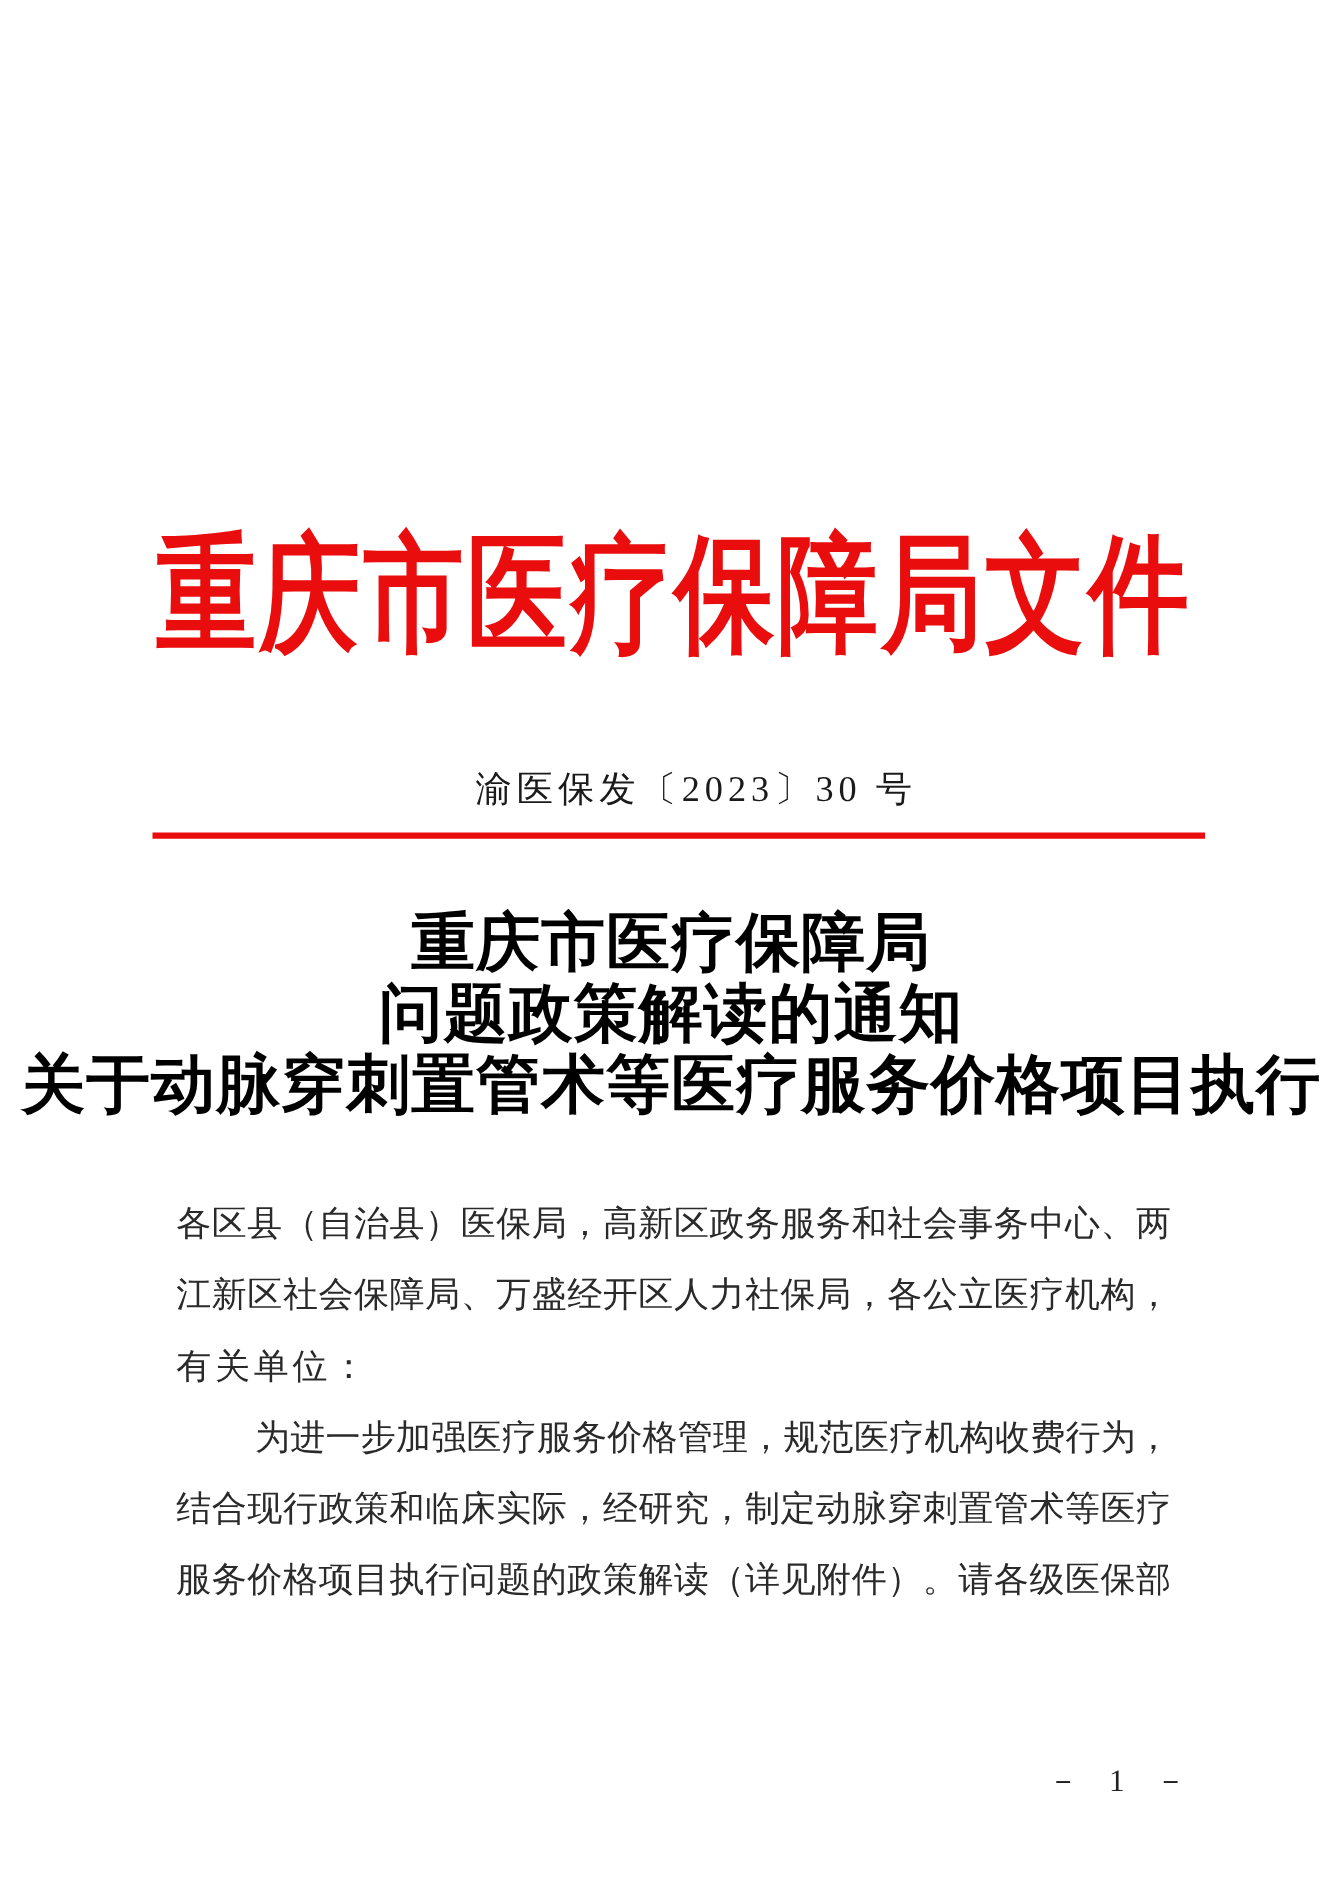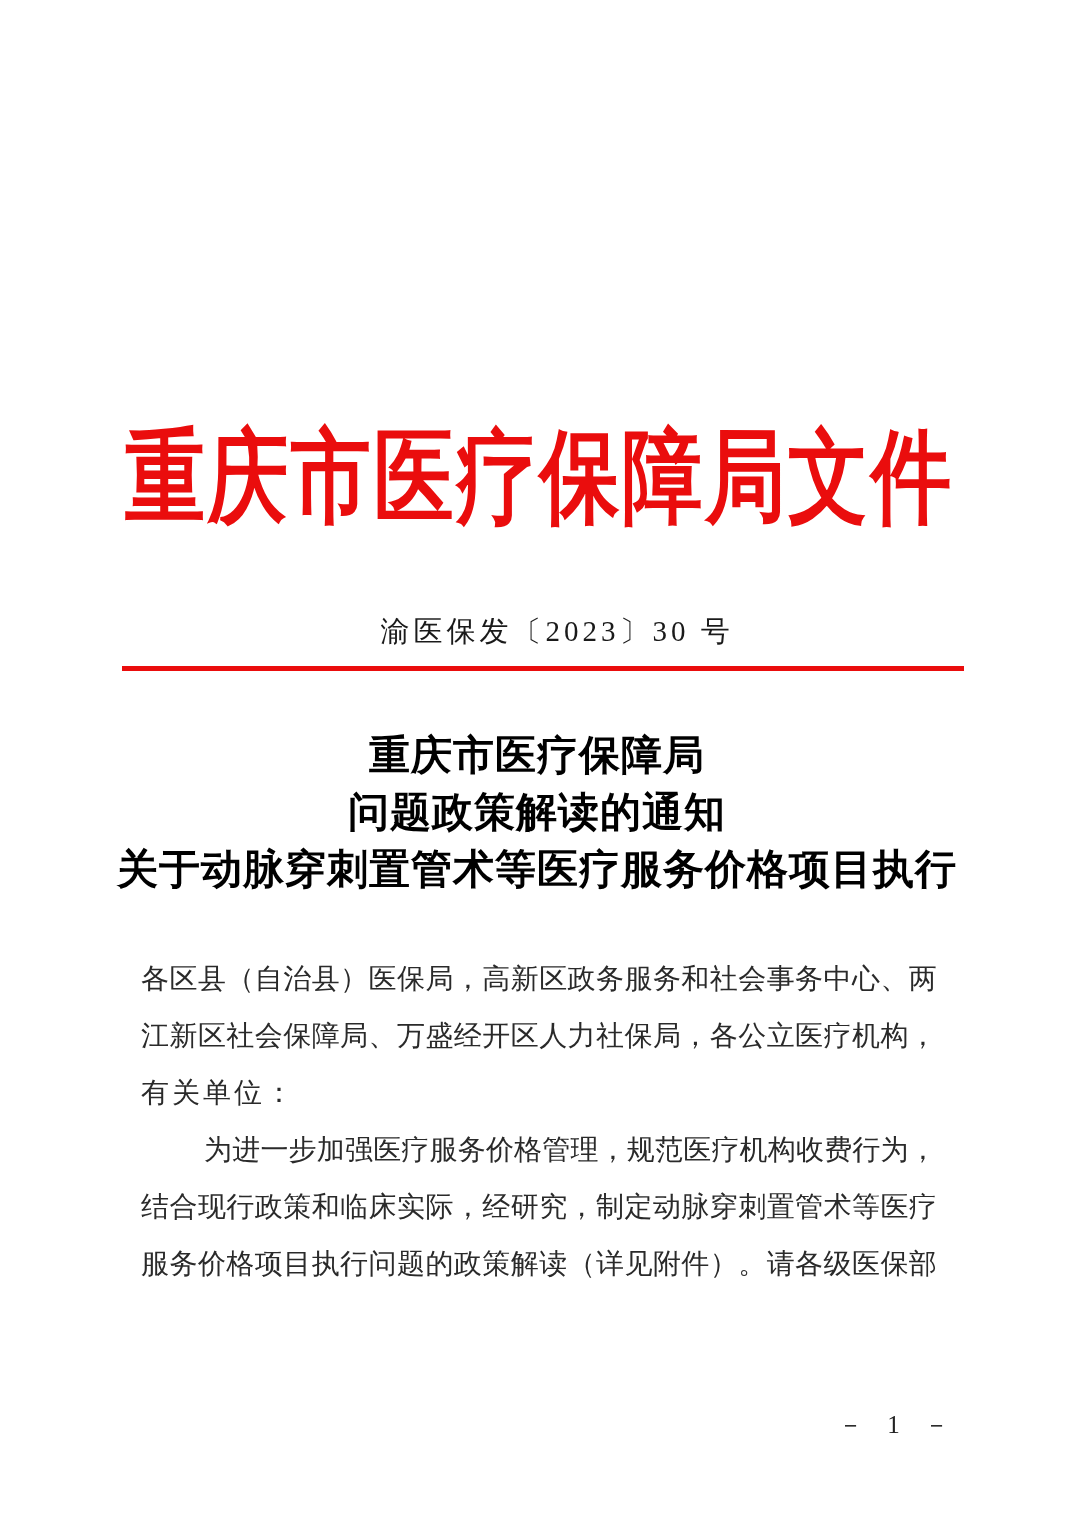--- a/index.html
+++ b/index.html
@@ -54,21 +54,21 @@
     height:5px;
     background:var(--red);
   }
   .doc-title{
     position:absolute;
     top:727px;
     left:0;
     width:100%;
     text-align:center;
     color:var(--ink);
-    font-size:41px;
+    font-size:51px;
     font-weight:bold;
     line-height:57px;
     letter-spacing:1px;
   }
   .body-text{
     position:absolute;
     top:950px;
     left:141px;
     width:796px;
     color:var(--body-ink);

